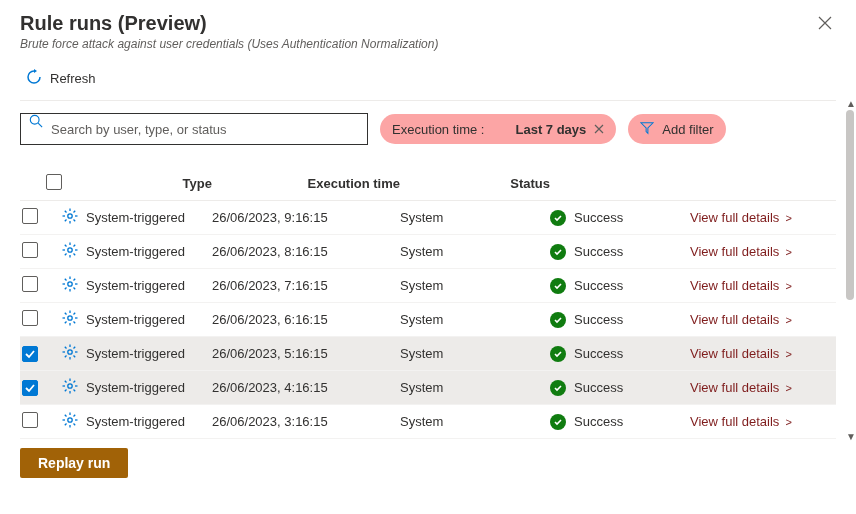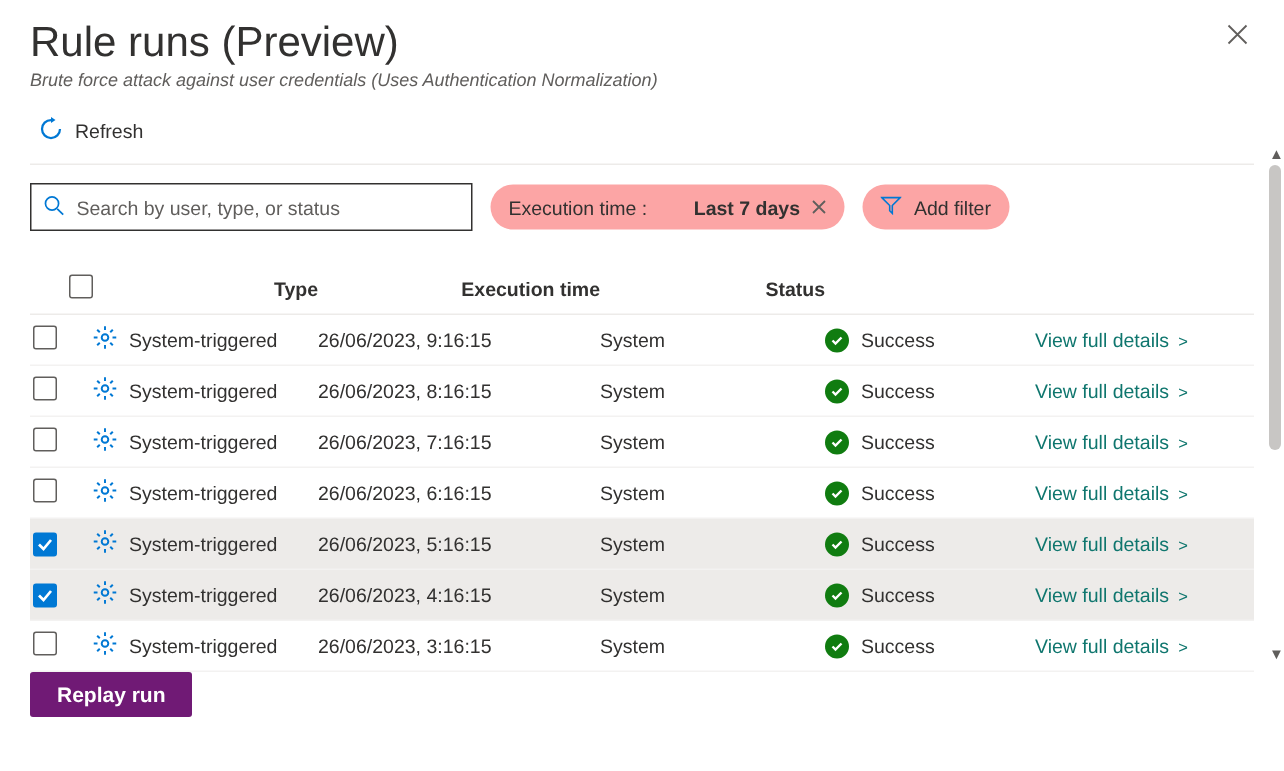--- a/index.html
+++ b/index.html
@@ -1,49 +1,49 @@
 <!DOCTYPE html>
 <html><head>
 <meta charset="utf-8">
 <style>
 * { box-sizing: border-box; margin: 0; padding: 0; }
 body { font-family: "Segoe UI", -apple-system, sans-serif; font-size: 13px; color: #323130; background: #fff; width: 856px; height: 514px; overflow: hidden; position: relative; }
 .panel { padding: 12px 20px 0 20px; position: relative; height: 100%; }
 .header-row { display: flex; align-items: flex-start; justify-content: space-between; }
-.title { font-size: 28px; font-weight: 400; color: #323130; }
+.title { font-size: 20px; font-weight: 700; color: #323130; }
 .subtitle { font-size: 12px; color: #605e5c; margin-top: 2px; font-style: italic; }
 .close-btn { cursor: pointer; padding: 4px; color: #605e5c; font-size: 16px; }
 .refresh-row { margin-top: 14px; padding-bottom: 8px; border-bottom: 1px solid #edebe9; }
 .refresh-btn { display: inline-flex; align-items: center; gap: 8px; cursor: pointer; color: #323130; font-size: 13px; padding: 4px 6px; }
 .refresh-icon { color: #0078d4; }
 .filter-row { display: flex; align-items: center; gap: 12px; margin-top: 12px; }
-.search-box { display: flex; align-items: center; border: 1px solid #323130; height: 32px; width: 295px; padding: 0 8px; gap: 8px; }
+.search-box { display: flex; border: 1px solid #323130; height: 32px; width: 348px; padding: 0 8px; gap: 8px; }
 .search-box input { border: none; outline: none; font-size: 13px; flex: 1; color: #323130; }
 .search-box input::placeholder { color: #605e5c; }
 .pill { display: inline-flex; align-items: center; background: #fca5a5; border-radius: 16px; height: 30px; padding: 0 12px; font-size: 13px; color: #323130; gap: 8px; }
 .pill .bold { font-weight: 600; margin-left: 23px; }
 .pill .x { color: #605e5c; cursor: pointer; }
 .filter-icon { color: #0078d4; }
 .table-wrap { margin-top: 22px; position: relative; }
 .thead, .trow { display: grid; grid-template-columns: 42px 150px 188px 150px 140px 140px; align-items: center; height: 34px; }
 .thead { font-weight: 600; border-bottom: 1px solid #edebe9; text-align: right; }
 .trow { border-bottom: 1px solid #f3f2f1; }
 .trow.selected { background: #edebe9; }
 .cb { width: 16px; height: 16px; border: 1px solid #605e5c; border-radius: 2px; display: inline-flex; align-items: center; justify-content: center; background: #fff; cursor: pointer; margin-left: 2px; }
 .cb.checked { background: #0078d4; border-color: #0078d4; }
 .cb.checked svg { display: block; }
 .cb svg { display: none; }
 .type-cell { display: flex; align-items: center; gap: 8px; }
 .gear { color: #0078d4; }
 .status-cell { display: flex; align-items: center; gap: 8px; }
 .success-icon { display: inline-flex; width: 16px; height: 16px; background: #107c10; border-radius: 50%; align-items: center; justify-content: center; }
-.link { color: #0f766e; cursor: pointer; font-size: 13px; }
+.link { color: #7f1d1d; cursor: pointer; font-size: 13px; }
 .link .chev { font-size: 11px; margin-left: 3px; }
 .footer { position: absolute; left: 20px; bottom: 36px; }
-.replay-btn { background: #701a75; color: #fff; border: none; padding: 7px 18px; font-size: 14px; font-weight: 600; cursor: pointer; border-radius: 2px; }
+.replay-btn { background: #a16207; color: #fff; border: none; padding: 7px 18px; font-size: 14px; font-weight: 600; cursor: pointer; border-radius: 2px; }
 .scrollbar { position: absolute; right: 2px; top: 110px; width: 8px; height: 320px; }
 .sb-track { width: 8px; height: 100%; }
 .sb-thumb { width: 8px; height: 190px; background: #c8c6c4; border-radius: 4px; position: absolute; top: 0; }
 .sb-arrow { position: absolute; left: 0; color: #605e5c; font-size: 10px; }
 </style>
 </head>
 <body>
 
 <div class="panel">
   <div class="header-row">

